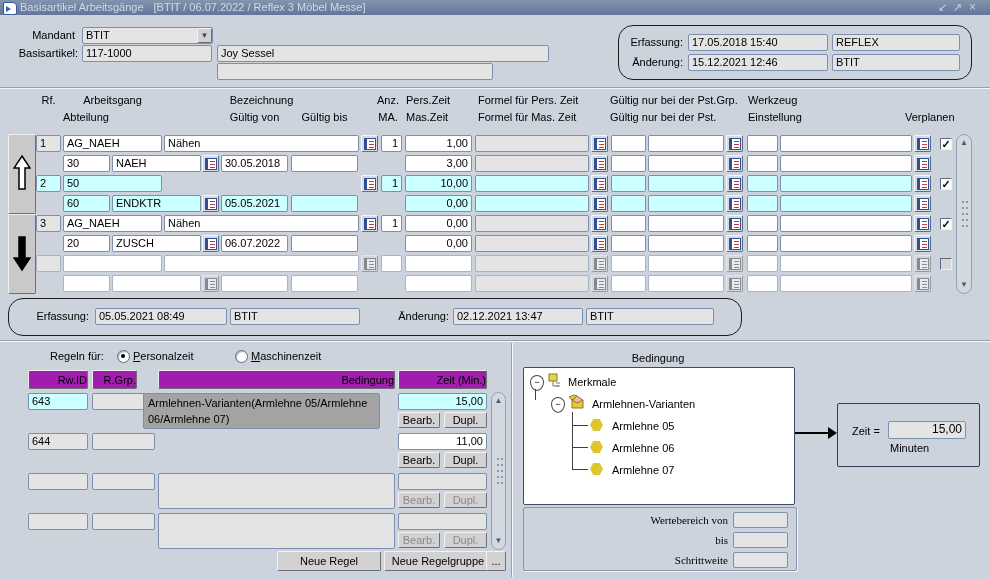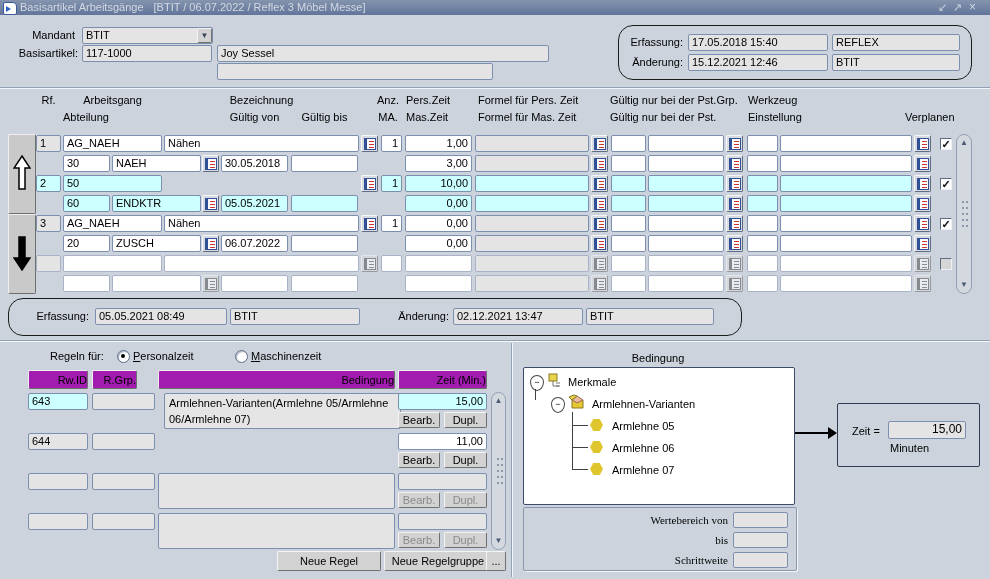--- a/index.html
+++ b/index.html
@@ -376,21 +376,21 @@
   <div class="radio" style="left:235px;top:350px"></div>
   <div class="lbl" style="left:251px;top:350px"><span class="ul">M</span><span>aschinenzeit</span></div>
 
   <div class="hdrbtn" style="left:28px;top:370px;width:60px">Rw.ID</div>
   <div class="hdrbtn" style="left:92px;top:370px;width:45px">R.Grp.</div>
   <div class="hdrbtn" style="left:158px;top:370px;width:237px">Bedingung</div>
   <div class="hdrbtn" style="left:398px;top:370px;width:89px">Zeit (Min.)</div>
 
   <div class="fld" style="left:28px;top:393px;width:60px;background:#ccffff">643</div>
   <div class="fld gray" style="left:92px;top:393px;width:63px"></div>
-  <div class="fld bedfld" style="left:164px;top:393px;width:237px;background:#e5e5e5">Armlehnen-Varianten(Armlehne 05/Armlehne 06/Armlehne 07)</div>
+  <div class="fld bedfld" style="left:143px;top:393px;width:237px;background:#a3a3a3">Armlehnen-Varianten(Armlehne 05/Armlehne 06/Armlehne 07)</div>
   <div class="fld num" style="left:398px;top:393px;width:89px;background:#ccffff">15,00</div>
   <div class="btn" style="left:398px;top:412px;width:42px;height:16px;line-height:14px">Bearb.</div>
   <div class="btn" style="left:444px;top:412px;width:43px;height:16px;line-height:14px">Dupl.</div>
 
   <div class="fld gray" style="left:28px;top:433px;width:60px">644</div>
   <div class="fld gray" style="left:92px;top:433px;width:63px"></div>
   <div class="fld num" style="left:398px;top:433px;width:89px">11,00</div>
   <div class="btn" style="left:398px;top:452px;width:42px;height:16px;line-height:14px">Bearb.</div>
   <div class="btn" style="left:444px;top:452px;width:43px;height:16px;line-height:14px">Dupl.</div>
 

